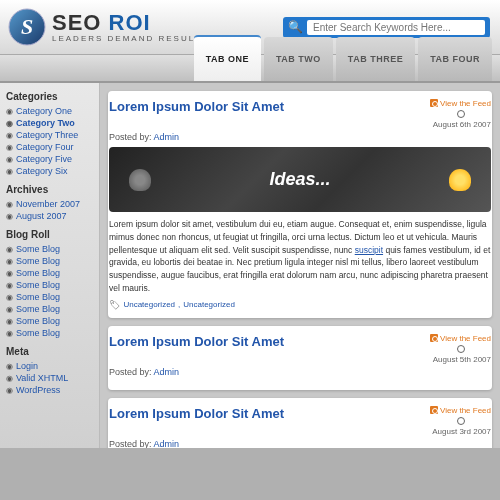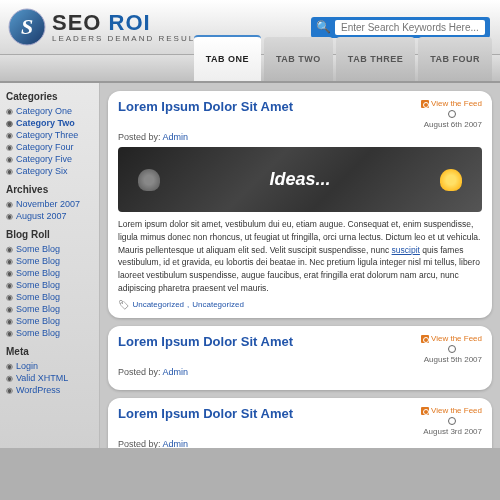--- a/index.html
+++ b/index.html
@@ -58,21 +58,21 @@
     #search-icon-svg {
       color: white;
       font-size: 12px;
     }
     #search-input {
       border: none;
       outline: none;
       background: white;
       padding: 2px 6px;
       font-size: 10px;
-      width: 150px;
+      width: 178px;
       color: #aaa;
       border-radius: 2px;
     }
 
     
     #nav-tabs {
       background: linear-gradient(180deg, #e0e0e0 0%, #c0c0c0 100%);
       display: flex;
       justify-content: flex-end;
       padding: 0 8px;
@@ -146,22 +146,22 @@
     #content {
       flex: 1;
       padding: 8px;
       overflow-y: auto;
       background: #c8c8c8;
     }
 
     
     .post-card {
       background: white;
-      border-radius: 12px;
-      padding: 8px 10px;
+      border-radius: 4px;
+      padding: 8px 1px;
       margin-bottom: 8px;
       box-shadow: 0 1px 3px rgba(0,0,0,0.2);
     }
     .post-header {
       display: flex;
       justify-content: space-between;
       align-items: flex-start;
       margin-bottom: 3px;
     }
     .post-title {
@@ -173,21 +173,21 @@
     .post-meta-right {
       display: flex;
       flex-direction: column;
       align-items: flex-end;
       gap: 2px;
     }
     .view-feed {
       font-size: 8px;
       color: #e07820;
       display: flex;
-      align-items: flex-end;
+      align-items: flex-start;
       gap: 0;
       cursor: pointer;
     }
     .post-date {
       font-size: 8px;
       color: #666;
       display: flex;
       align-items: center;
       gap: 2px;
       flex-direction: column;

